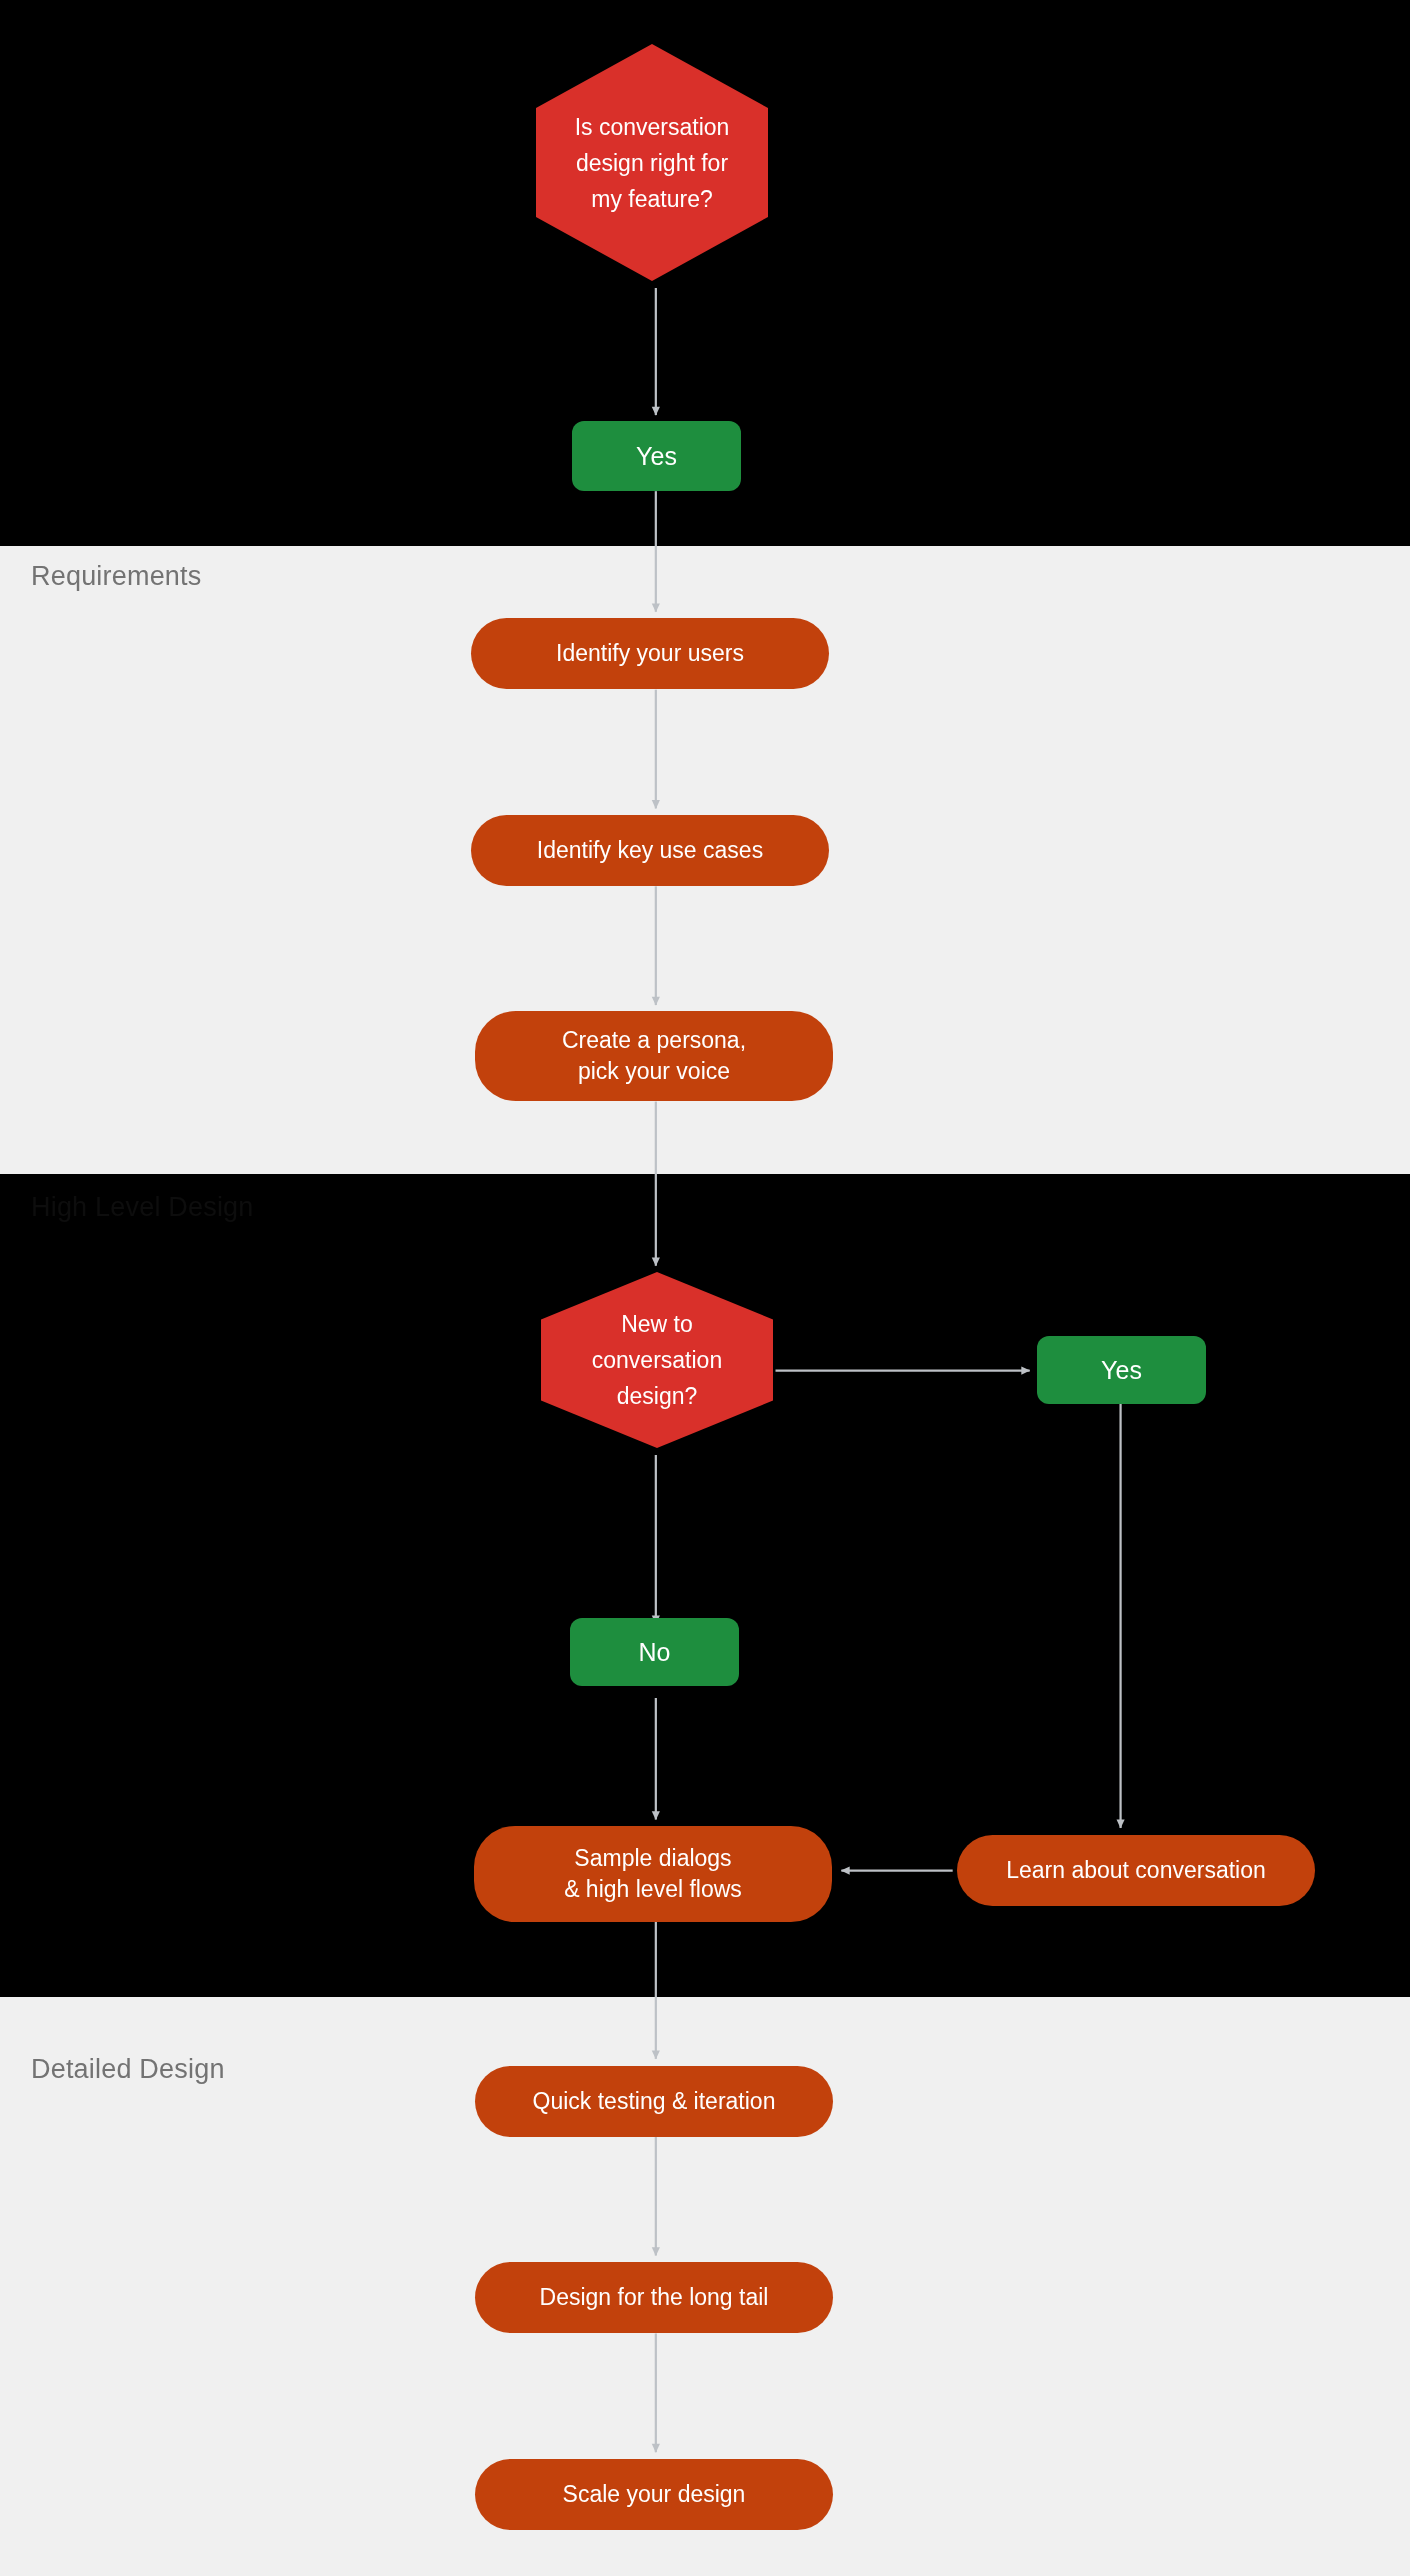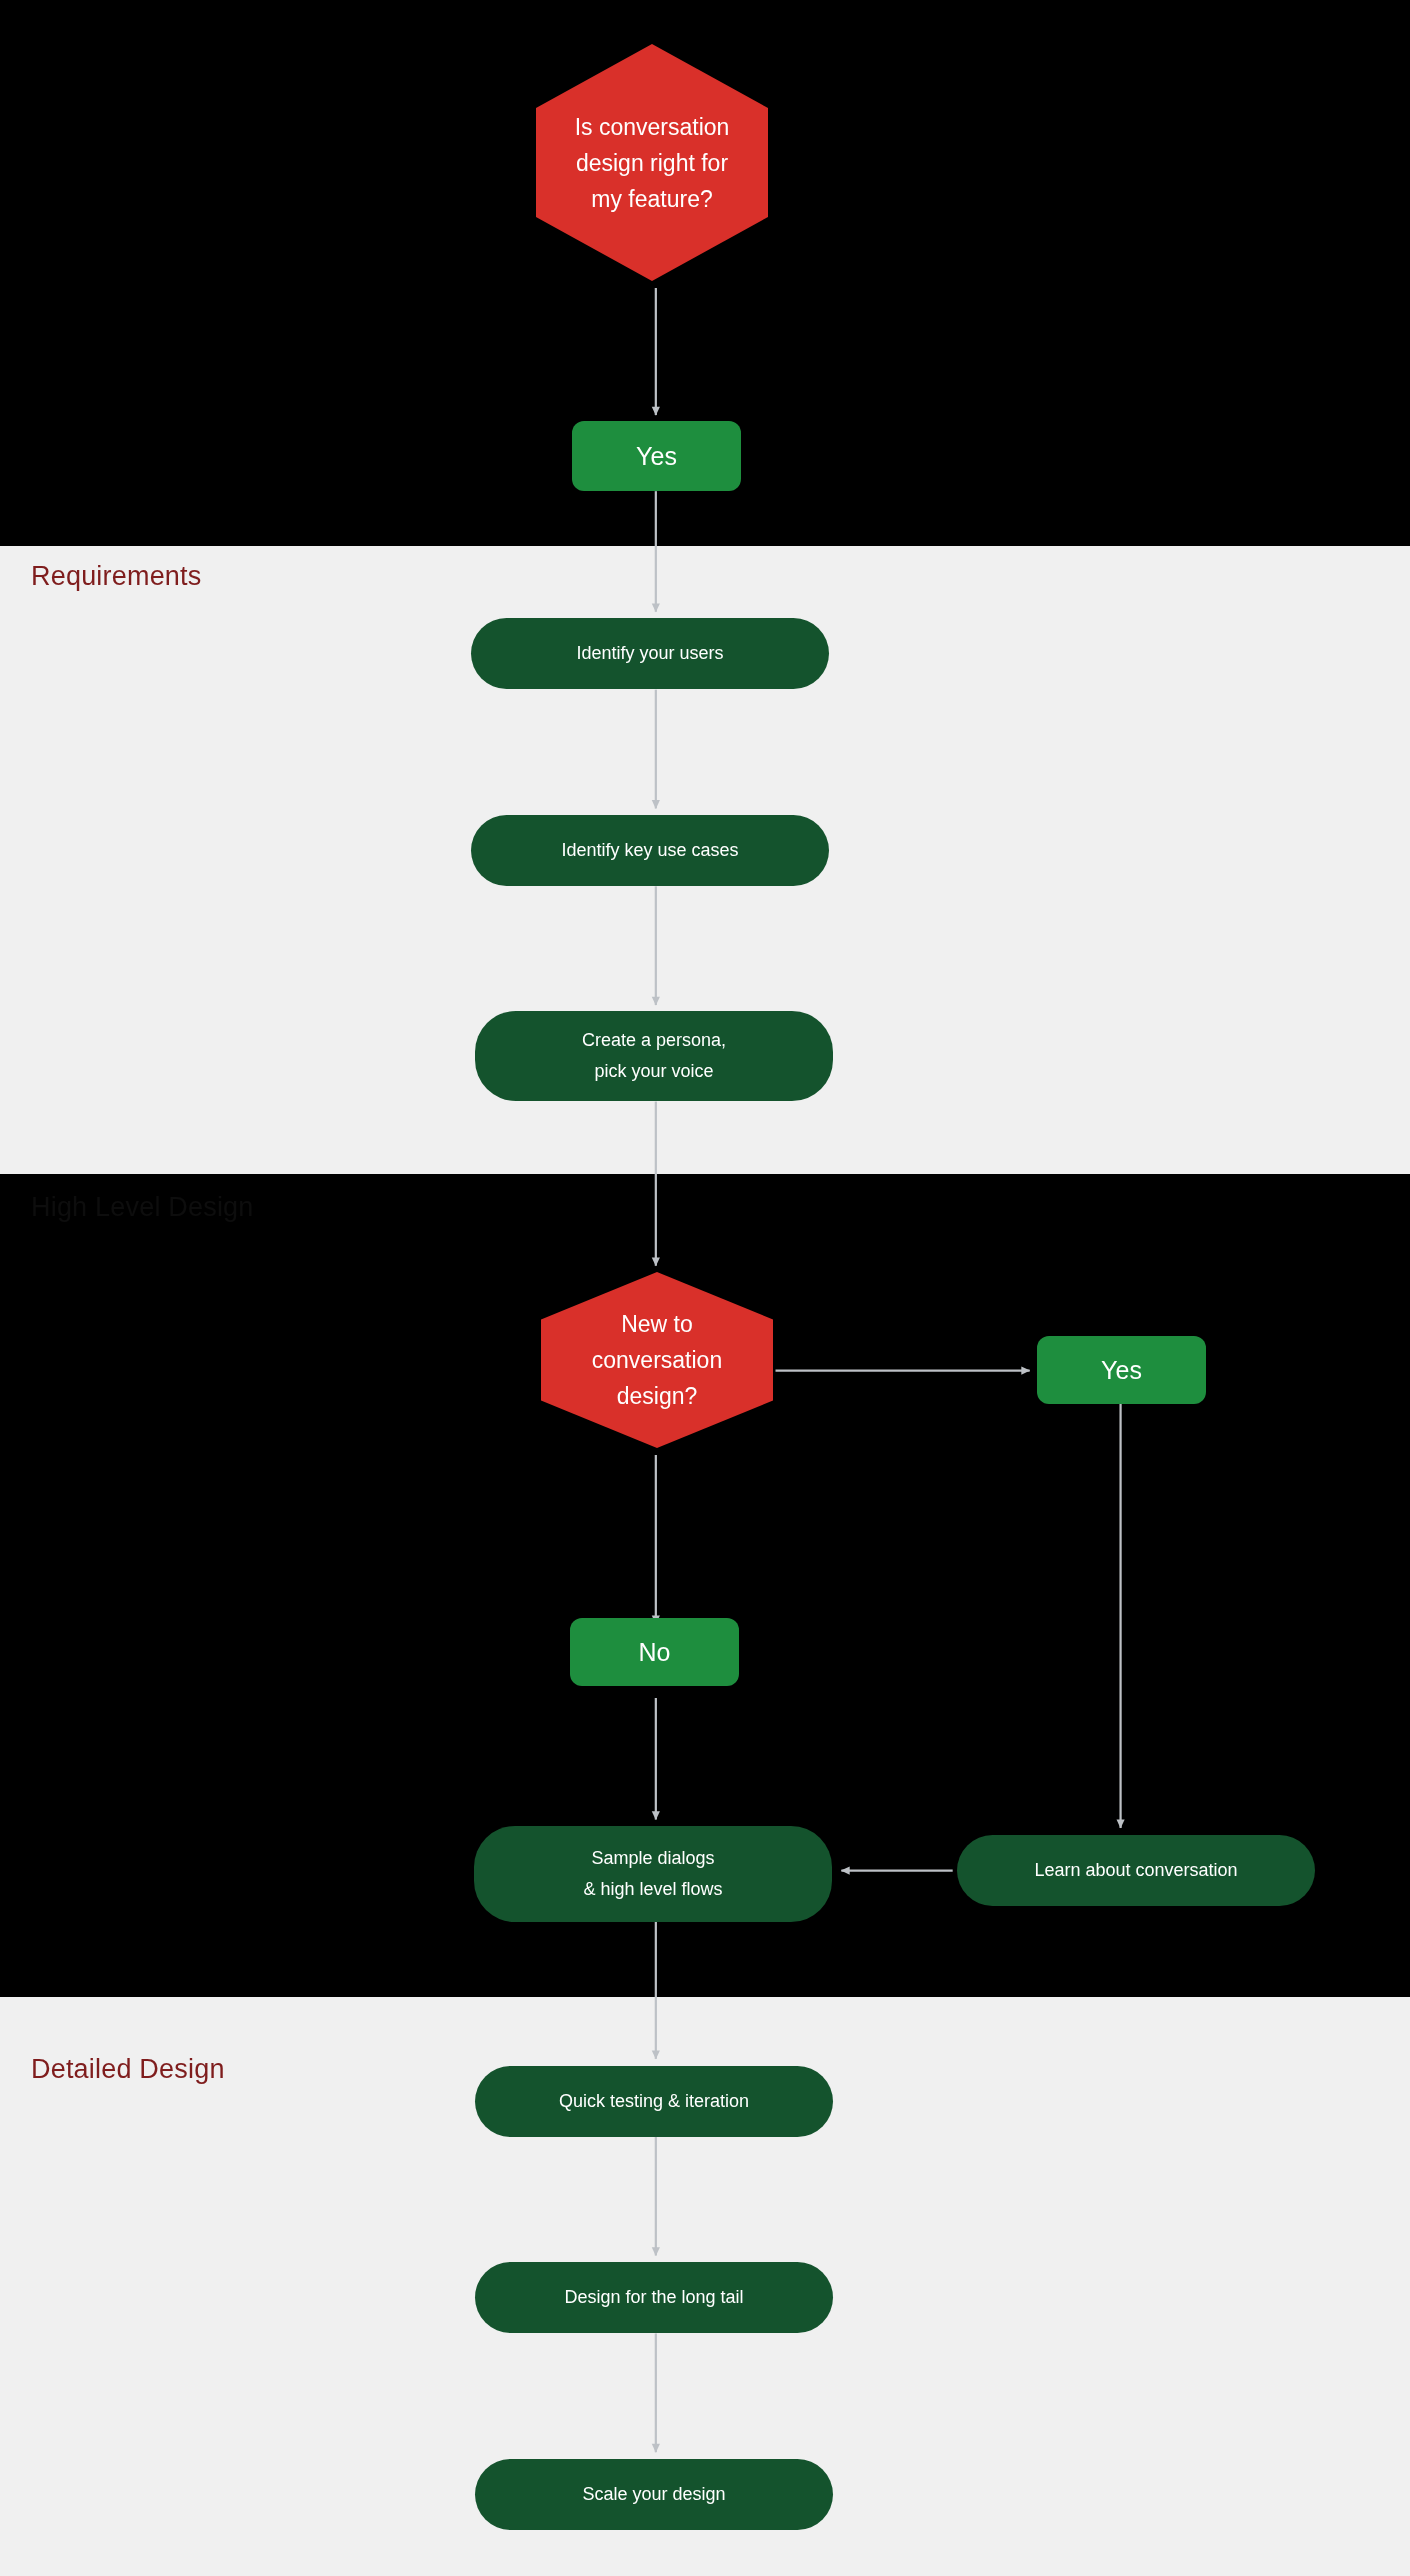--- a/index.html
+++ b/index.html
@@ -25,21 +25,21 @@
   #band-hld        {top:1174px; height:823px;}
   #band-detail     {top:1997px; height:579px;}
 
   
   .section-title{
     position:absolute;
     left:31px;
     font-size:27px;
     letter-spacing:0.2px;
     white-space:nowrap;
-    color:#7f1d1d;
+    color:#737373;
   }
   .section-title.on-dark{color:#0d0d0d;}
 
   #title-req   {top:561px;}
   #title-hld   {top:1192px;}
   #title-detail{top:2012px;margin-top:42px;}
 
   
   #edges{
     position:absolute;
@@ -53,23 +53,23 @@
     position:absolute;
     display:flex;
     align-items:center;
     justify-content:center;
     text-align:center;
     color:#ffffff;
     box-sizing:border-box;
   }
 
   .pill{
-    background:#14532d;
+    background:#c2410c;
     border-radius:41px;
-    font-size:18px;
+    font-size:23px;
     line-height:31px;
     padding:0 24px;
   }
 
   .decision{
     background:transparent;
     font-size:23px;
     line-height:36px;
   }
   .decision .hexshape{

